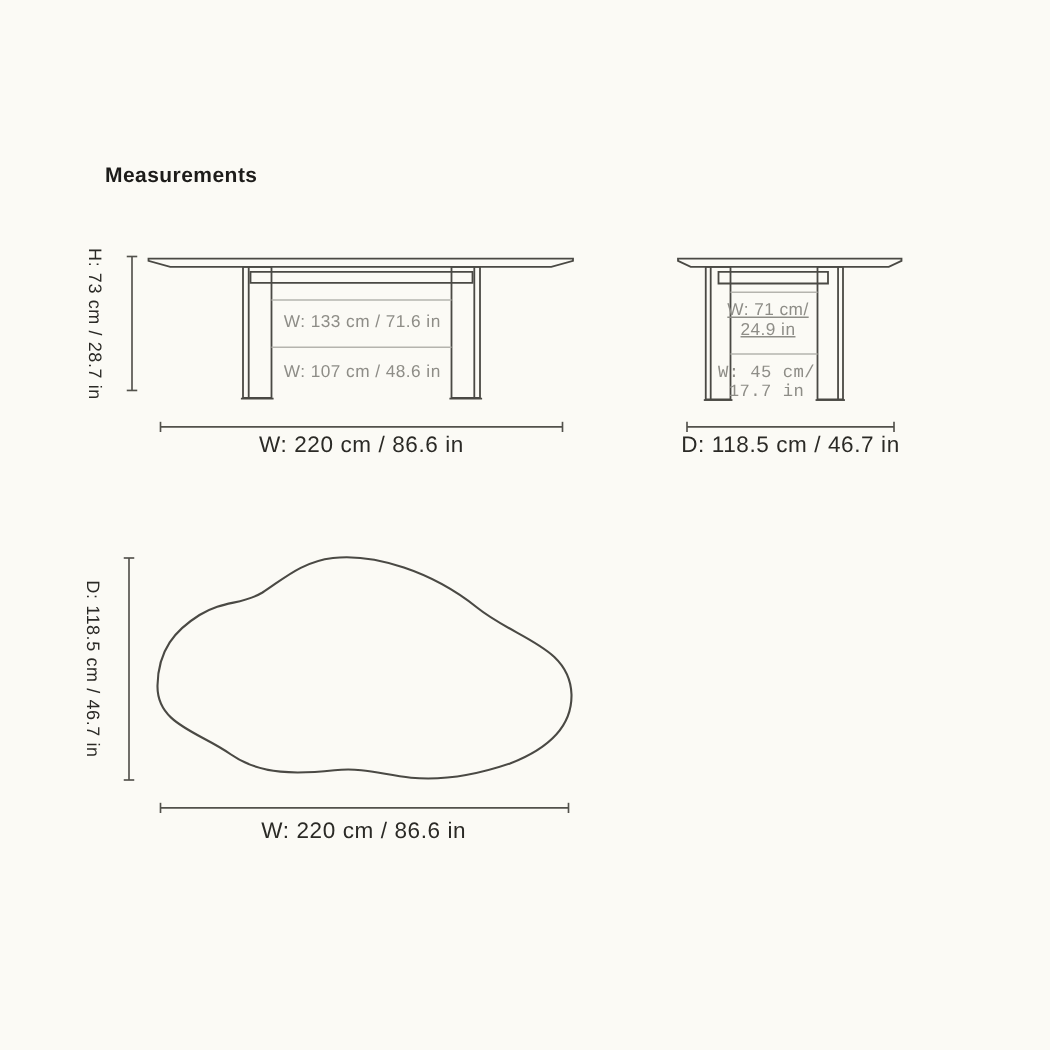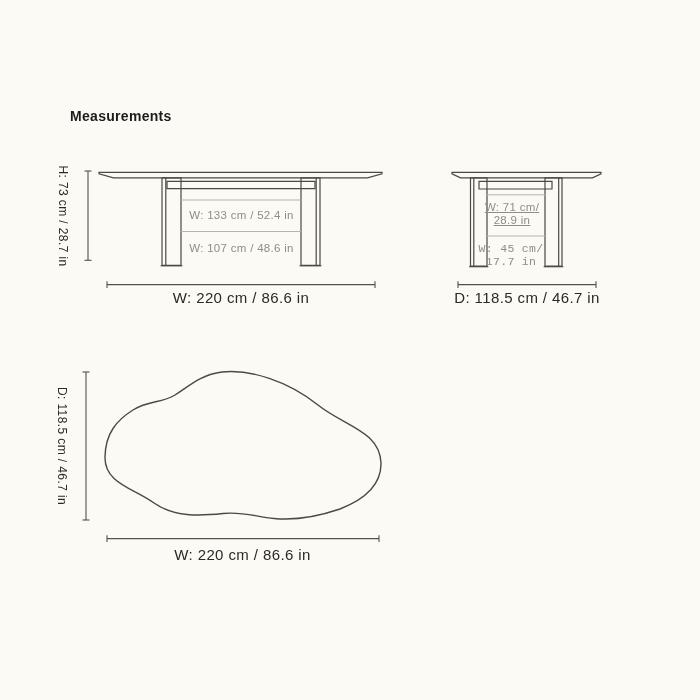--- a/index.html
+++ b/index.html
@@ -121,27 +121,27 @@
       <path d="M82.5,520 H89.5"></path>
       <path d="M107,538.6 H379"></path>
       <path d="M107,535.2 V542"></path>
       <path d="M379,535.2 V542"></path>
     </g>
   </svg>
 
   <h1 class="title">Measurements</h1>
 
   <div class="label center vlabel" style="left:63px; top:215.5px;">H: 73 cm / 28.7 in</div>
-  <div class="label center gray" style="left:241.5px; top:214.5px;">W: 133 cm / 52.4 in</div>
+  <div class="label center gray" style="left:241.5px; top:214.5px;">W: 133 cm / 71.6 in</div>
   <div class="label center gray" style="left:241.5px; top:247.5px;">W: 107 cm / 48.6 in</div>
   <div class="label center" style="left:241px; top:297px;">W: 220 cm / 86.6 in</div>
 
   <div class="label center gray twoline" style="left:512px; top:213.5px;text-decoration:underline;">
     <div>W: 71 cm/</div>
-    <div>28.9 in</div>
+    <div>24.9 in</div>
   </div>
   <div class="label center gray twoline" style="left:511px; top:254.5px;font-family:Liberation Mono, monospace;">
     <div>W: 45 cm/</div>
     <div>17.7 in</div>
   </div>
   <div class="label center" style="left:527px; top:297px;">D: 118.5 cm / 46.7 in</div>
 
   <div class="label center vlabel" style="left:62px; top:446px;">D: 118.5 cm / 46.7 in</div>
   <div class="label center" style="left:242.5px; top:554px;">W: 220 cm / 86.6 in</div>
 

